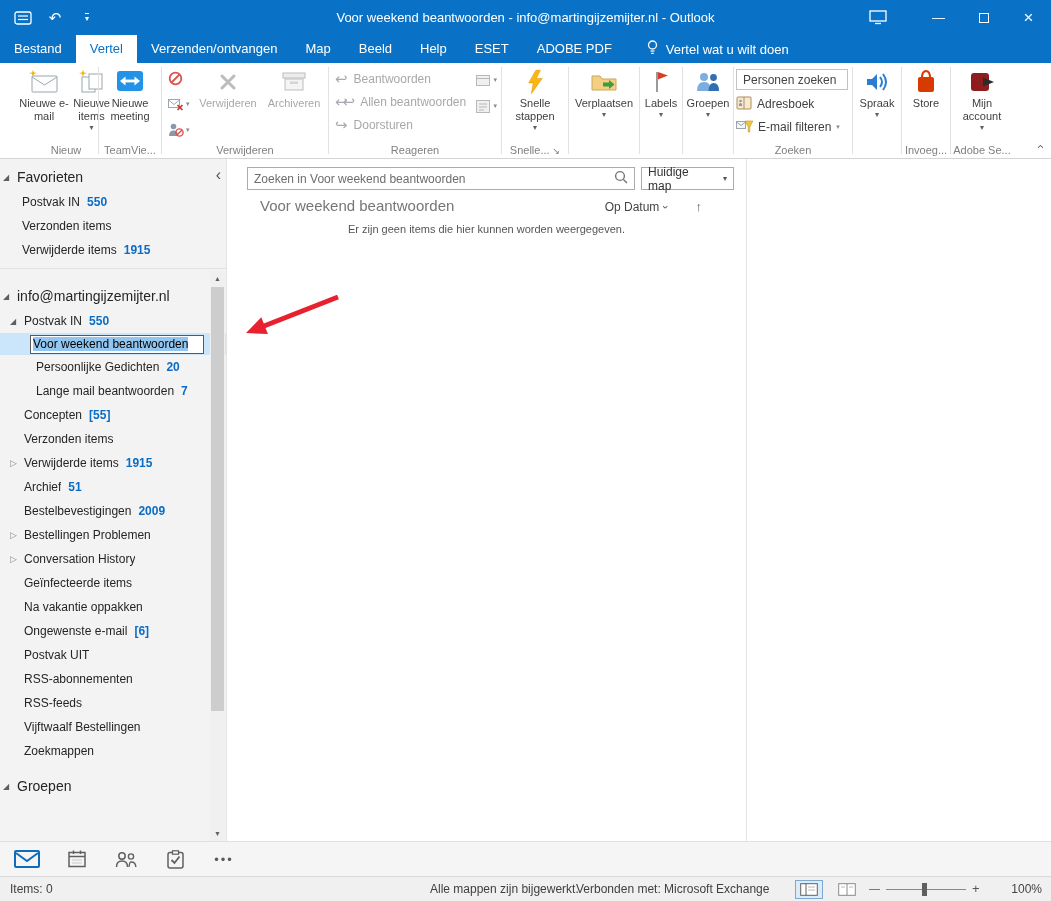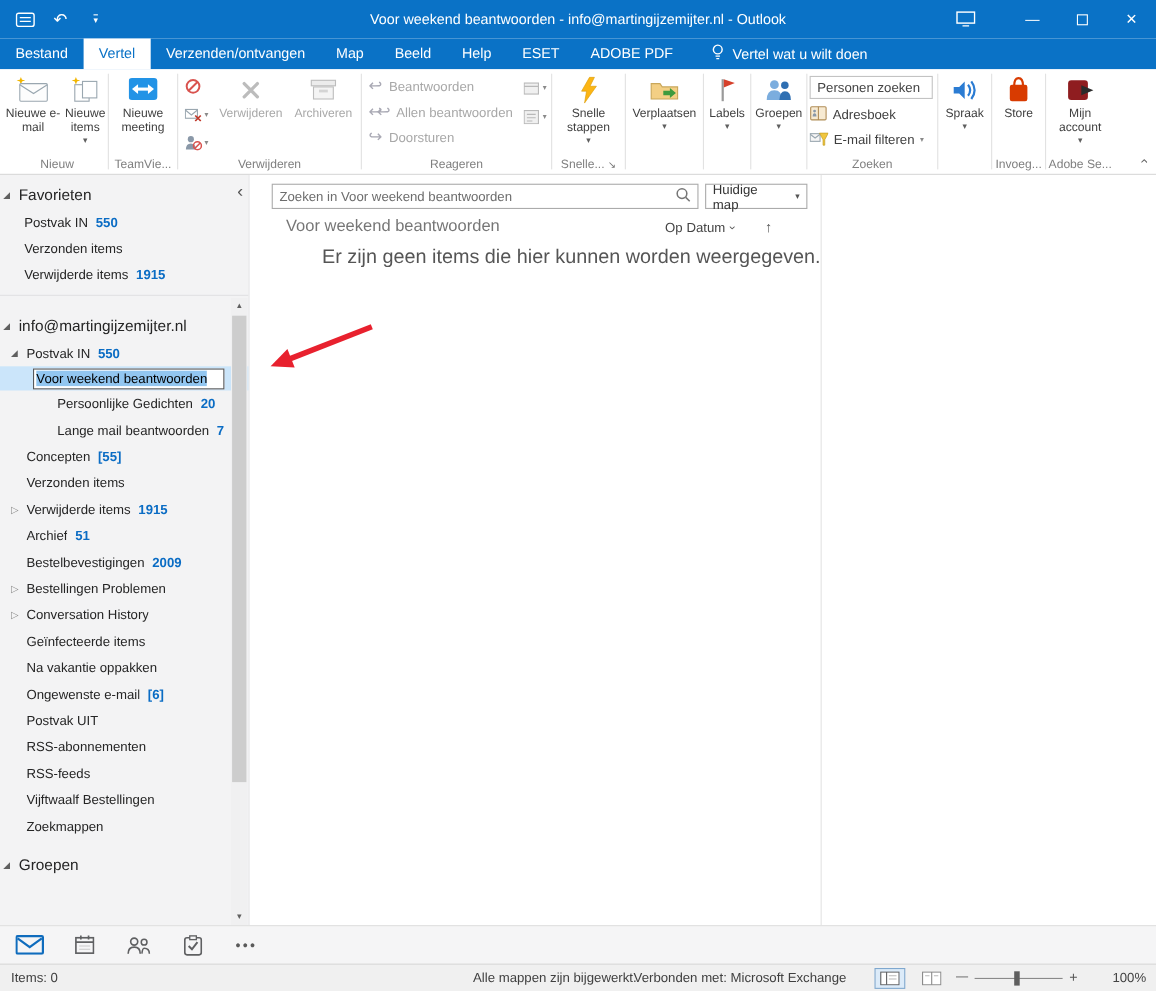--- a/index.html
+++ b/index.html
@@ -48,21 +48,21 @@
   .launcher{font-size:9px;color:#777;margin-left:3px}
   .ribcollapse{position:absolute;right:10px;bottom:4px;font-size:13px;color:#666;transform:rotate(-90deg)}
 
   
   .folderpane{position:absolute;left:0;top:159px;width:227px;bottom:60px;background:#f3f3f4;border-right:1px solid #e4e4e6;overflow:hidden;padding-top:5px}
   .frow{display:flex;align-items:center;height:24px;font-size:12px;color:#252525;padding-right:20px;white-space:nowrap;cursor:default}
   .frow.hdr{height:26px;font-size:14px;padding-left:3px}
   .frow.fav{padding-left:22px}
   .frow.lvl1{padding-left:24px}
   .frow.lvl1.has-tri{padding-left:10px}
-  .frow.lvl2{padding-left:52px}
+  .frow.lvl2{padding-left:36px}
   .tri{width:14px;font-size:8px;color:#5f5f5f;flex:0 0 14px}
   .tri.open{font-size:8px}
   .tri.closed{color:#8a8a8a;font-size:9px}
   .fname{overflow:hidden;text-overflow:ellipsis}
   .fcount{margin-left:7px;color:#0a6cc4;font-weight:bold;font-size:12px}
   .fcount:empty{display:none}
   .fpdivider{border-top:1px solid #e2e2e4;margin-top:6px}
   .acctgap{height:14px}
   .grpgap{height:10px}
   .panecollapse{position:absolute;right:5px;top:10px;font-size:16px;color:#555;line-height:12px}
@@ -78,21 +78,21 @@
   .searchrow{position:absolute;left:0;right:0;top:8px;height:23px}
   .searchbox{position:absolute;left:20px;width:388px;height:23px;border:1px solid #ababab;background:#fff;display:flex;align-items:center;padding:0 6px;font-size:12px;color:#6d6d6d}
   .searchbox .stext{flex:1;overflow:hidden;white-space:nowrap}
   .scopebox{position:absolute;left:414px;width:93px;height:23px;border:1px solid #ababab;background:#fff;display:flex;align-items:center;padding:0 6px;font-size:12px;color:#333;gap:8px}
   .scopebox .ddsmall{font-size:8px;color:#555;margin-left:auto}
   .listheader{position:absolute;left:0;right:0;top:36px;height:24px}
   .listtitle{position:absolute;left:33px;top:2px;font-size:15px;color:#767676;white-space:nowrap}
   .sortby{position:absolute;right:78px;top:5px;font-size:12px;color:#444;display:flex;gap:5px;align-items:center}
   .chev{display:inline-block;transform:rotate(90deg);font-size:11px;color:#555}
   .sortdir{position:absolute;right:44px;top:4px;font-size:13px;color:#555}
-  .emptymsg{position:absolute;left:0;right:0;top:64px;text-align:right;font-size:18px;color:#555}
+  .emptymsg{position:absolute;left:0;right:0;top:64px;text-align:center;font-size:11px;color:#555}
 
   .readingpane{position:absolute;left:746px;top:159px;right:0;bottom:60px;background:#fff;border-left:1px solid #e3e3e3}
 
   
   .navbar{position:absolute;left:0;right:0;top:841px;height:35px;background:#f5f5f6;border-top:1px solid #e0e0e0;display:flex;align-items:center;gap:25px;padding-left:14px}
   .navico{display:flex;align-items:center;justify-content:center;height:24px;min-width:24px}
   .navdots{font-size:13px;letter-spacing:2px;color:#5a5a5a}
 
   
   .statusbar{position:absolute;left:0;right:0;bottom:0;height:25px;background:#f0f0f0;border-top:1px solid #d8d8d8;font-size:12px;color:#404040}
@@ -161,21 +161,21 @@
             <line x1="4.5" y1="11" x2="8.5" y2="11" stroke="#fff" stroke-width="1.2"></line>
             <line x1="5.2" y1="13.3" x2="7.8" y2="13.3" stroke="#fff" stroke-width="1.2"></line>
           </svg>
       </span>
       <span>Vertel wat u wilt doen</span>
     </div>
   </div>
 
   <div class="ribbon">
 
-    <div class="rgroup" style="left:4px;width:96px">
+    <div class="rgroup" style="left:18px;width:96px">
       <div class="bigbtn" style="left:1px;width:50px">
         <span class="bicon">
           <svg width="30" height="24" viewBox="0 0 30 24">
               <polygon points="4,0 5,2.5 8,3 5,4 4,7 3,4 0,3 3,2.5" fill="#f2b600"></polygon>
               <rect x="3" y="6" width="25" height="16" rx="1" fill="#fdfdfd" stroke="#9aa7b0"></rect>
               <polyline points="3,7 15.5,15 28,7" fill="none" stroke="#9aa7b0"></polyline>
             </svg>
         </span>
         <span class="blabel">Nieuwe e-mail</span>
       </div>

